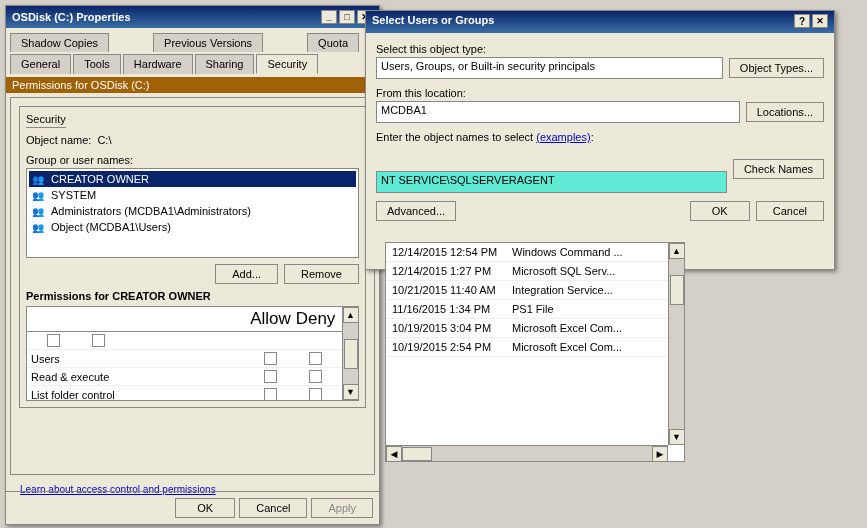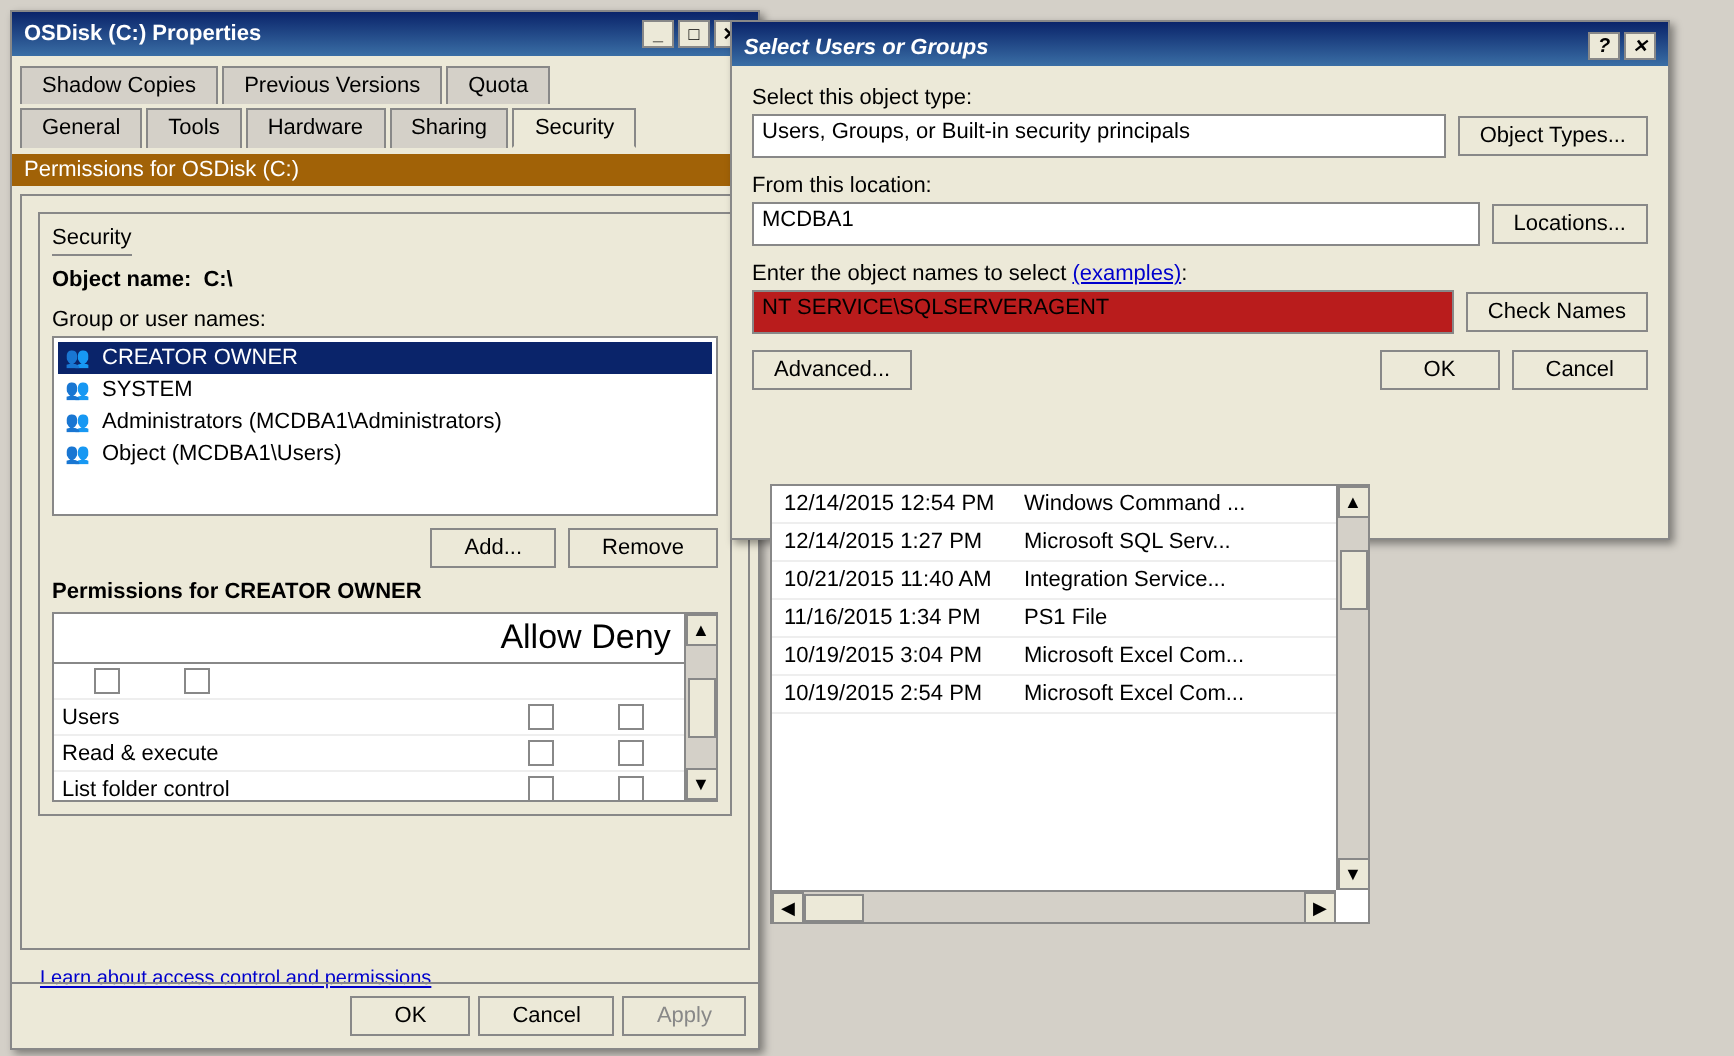--- a/index.html
+++ b/index.html
@@ -75,20 +75,21 @@
     .tab.active {
       background: #ece9d8;
       border-bottom: 1px solid #ece9d8;
       z-index: 1;
       font-weight: normal;
     }
 
     .tab-row1 {
       display: flex;
       padding: 4px 4px 0 4px;
+      gap: 42px;
     }
 
     .tab-row2 {
       display: flex;
       padding: 0 4px 0 4px;
     }
 
     
     .highlight-bar {
       background: #a16207;
@@ -102,21 +103,20 @@
       border: 1px solid #888;
       padding: 8px;
       margin: 4px;
       background: #ece9d8;
     }
 
     .object-name-row {
       display: flex;
       align-items: center;
       margin-bottom: 8px;
-      font-weight: bold;
     }
 
     .object-name-label {
       font-size: 11px;
       margin-right: 6px;
     }
 
     .object-name-value {
       font-size: 11px;
     }
@@ -257,26 +257,25 @@
 
     .dialog-content {
       padding: 10px;
     }
 
     .dialog-title-bar {
       background: linear-gradient(to bottom, #0a246a, #3a6ea5);
       color: white;
       padding: 3px 6px;
       display: flex;
-      align-items: flex-end;
+      align-items: flex-start;
       justify-content: space-between;
       height: 22px;
       font-size: 11px;
       font-weight: bold;
-      font-style: italic;
     }
 
     .dialog-title-icons {
       display: flex;
       align-items: center;
       gap: 2px;
     }
 
     .help-btn {
       width: 16px;
@@ -310,21 +309,22 @@
     .text-field {
       flex: 1;
       border: 1px solid #888;
       background: white;
       padding: 2px 4px;
       font-size: 11px;
       height: 22px;
     }
 
     .text-field.yellow-highlight {
-      background: #b91c1c;
+      background: #5eead4;
+      margin-top: 26px;
     }
 
     .wide-btn {
       padding: 3px 10px;
       background: #ece9d8;
       border: 1px solid #888;
       font-size: 11px;
       cursor: pointer;
       white-space: nowrap;
     }

